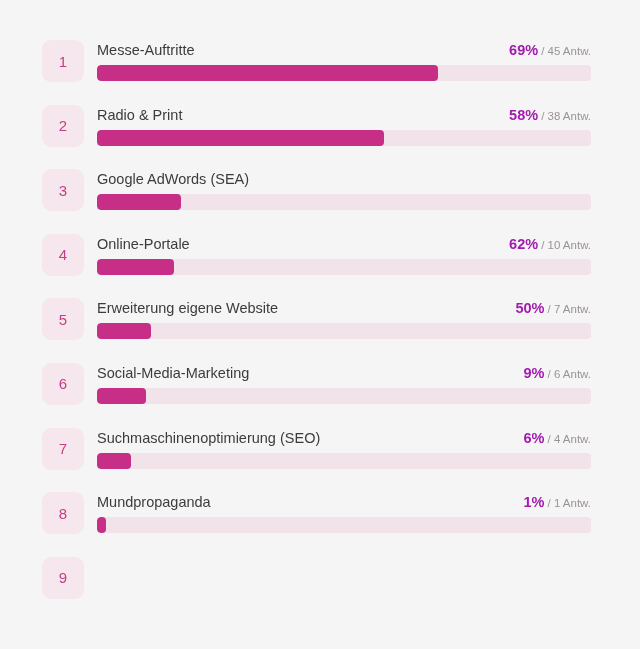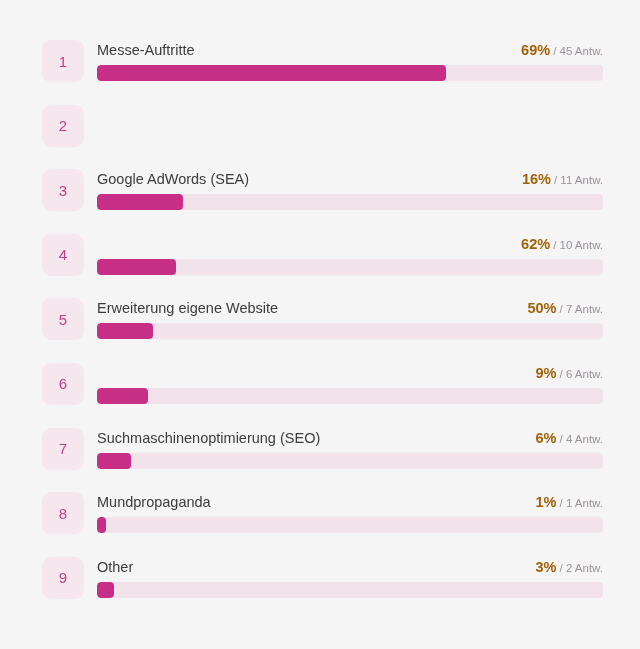--- a/index.html
+++ b/index.html
@@ -40,21 +40,21 @@
     align-items: center;
     justify-content: center;
     font-size: 15px;
     color: #c43f86;
     line-height: 1;
   }
 
   .row-body {
     position: absolute;
     left: 55px;
-    right: 0;
+    right: 12px;
     top: 0;
   }
 
   .row-head {
     position: relative;
     height: 25px;
   }
 
   .row-label {
     position: absolute;
@@ -70,21 +70,21 @@
     position: absolute;
     right: 0;
     top: 0;
     line-height: 20px;
     white-space: nowrap;
   }
 
   .pct {
     font-size: 14.5px;
     font-weight: bold;
-    color: #a16207;
+    color: #a21caf;
   }
 
   .answers {
     font-size: 11.5px;
     color: #9a9299;
     margin-left: 3px;
     margin-top: 11px;
   }
 
   .bar-track {
@@ -124,45 +124,54 @@
       <div class="bar-track">
         <div class="bar-fill" style="width: 69%;"></div>
       </div>
     </div>
   </div>
 
   <div class="row">
     <div class="rank-badge">
       <span>2</span>
     </div>
+    <div class="row-body">
+      <div class="row-head">
+        <div class="row-label">Radio &amp; Print</div>
+        <div class="row-stats">
+          <span class="pct">58%</span><span class="answers">/ 38 Antw.</span>
+        </div>
+      </div>
+      <div class="bar-track">
+        <div class="bar-fill" style="width: 58%;"></div>
+      </div>
+    </div>
   </div>
 
   <div class="row">
     <div class="rank-badge">
       <span>3</span>
     </div>
     <div class="row-body">
       <div class="row-head">
         <div class="row-label">Google AdWords (SEA)</div>
-        <div class="row-stats">
-          <span class="pct">16%</span><span class="answers">/ 11 Antw.</span>
-        </div>
       </div>
       <div class="bar-track">
         <div class="bar-fill" style="width: 17%;"></div>
       </div>
     </div>
   </div>
 
   <div class="row">
     <div class="rank-badge">
       <span>4</span>
     </div>
     <div class="row-body">
       <div class="row-head">
+        <div class="row-label">Online-Portale</div>
         <div class="row-stats">
           <span class="pct">62%</span><span class="answers">/ 10 Antw.</span>
         </div>
       </div>
       <div class="bar-track">
         <div class="bar-fill" style="width: 15.6%;"></div>
       </div>
     </div>
   </div>
 
@@ -182,20 +191,21 @@
       </div>
     </div>
   </div>
 
   <div class="row">
     <div class="rank-badge">
       <span>6</span>
     </div>
     <div class="row-body">
       <div class="row-head">
+        <div class="row-label">Social-Media-Marketing</div>
         <div class="row-stats">
           <span class="pct">9%</span><span class="answers">/ 6 Antw.</span>
         </div>
       </div>
       <div class="bar-track">
         <div class="bar-fill" style="width: 10%;"></div>
       </div>
     </div>
   </div>
 
@@ -230,26 +240,15 @@
       <div class="bar-track">
         <div class="bar-fill" style="width: 1.8%;"></div>
       </div>
     </div>
   </div>
 
   <div class="row">
     <div class="rank-badge">
       <span>9</span>
     </div>
-    <div class="row-body">
-      <div class="row-head">
-        <div class="row-label">Other</div>
-        <div class="row-stats">
-          <span class="pct">3%</span><span class="answers">/ 2 Antw.</span>
-        </div>
-      </div>
-      <div class="bar-track">
-        <div class="bar-fill" style="width: 3.4%;"></div>
-      </div>
-    </div>
   </div>
 
 </div>
 
 </body></html>

